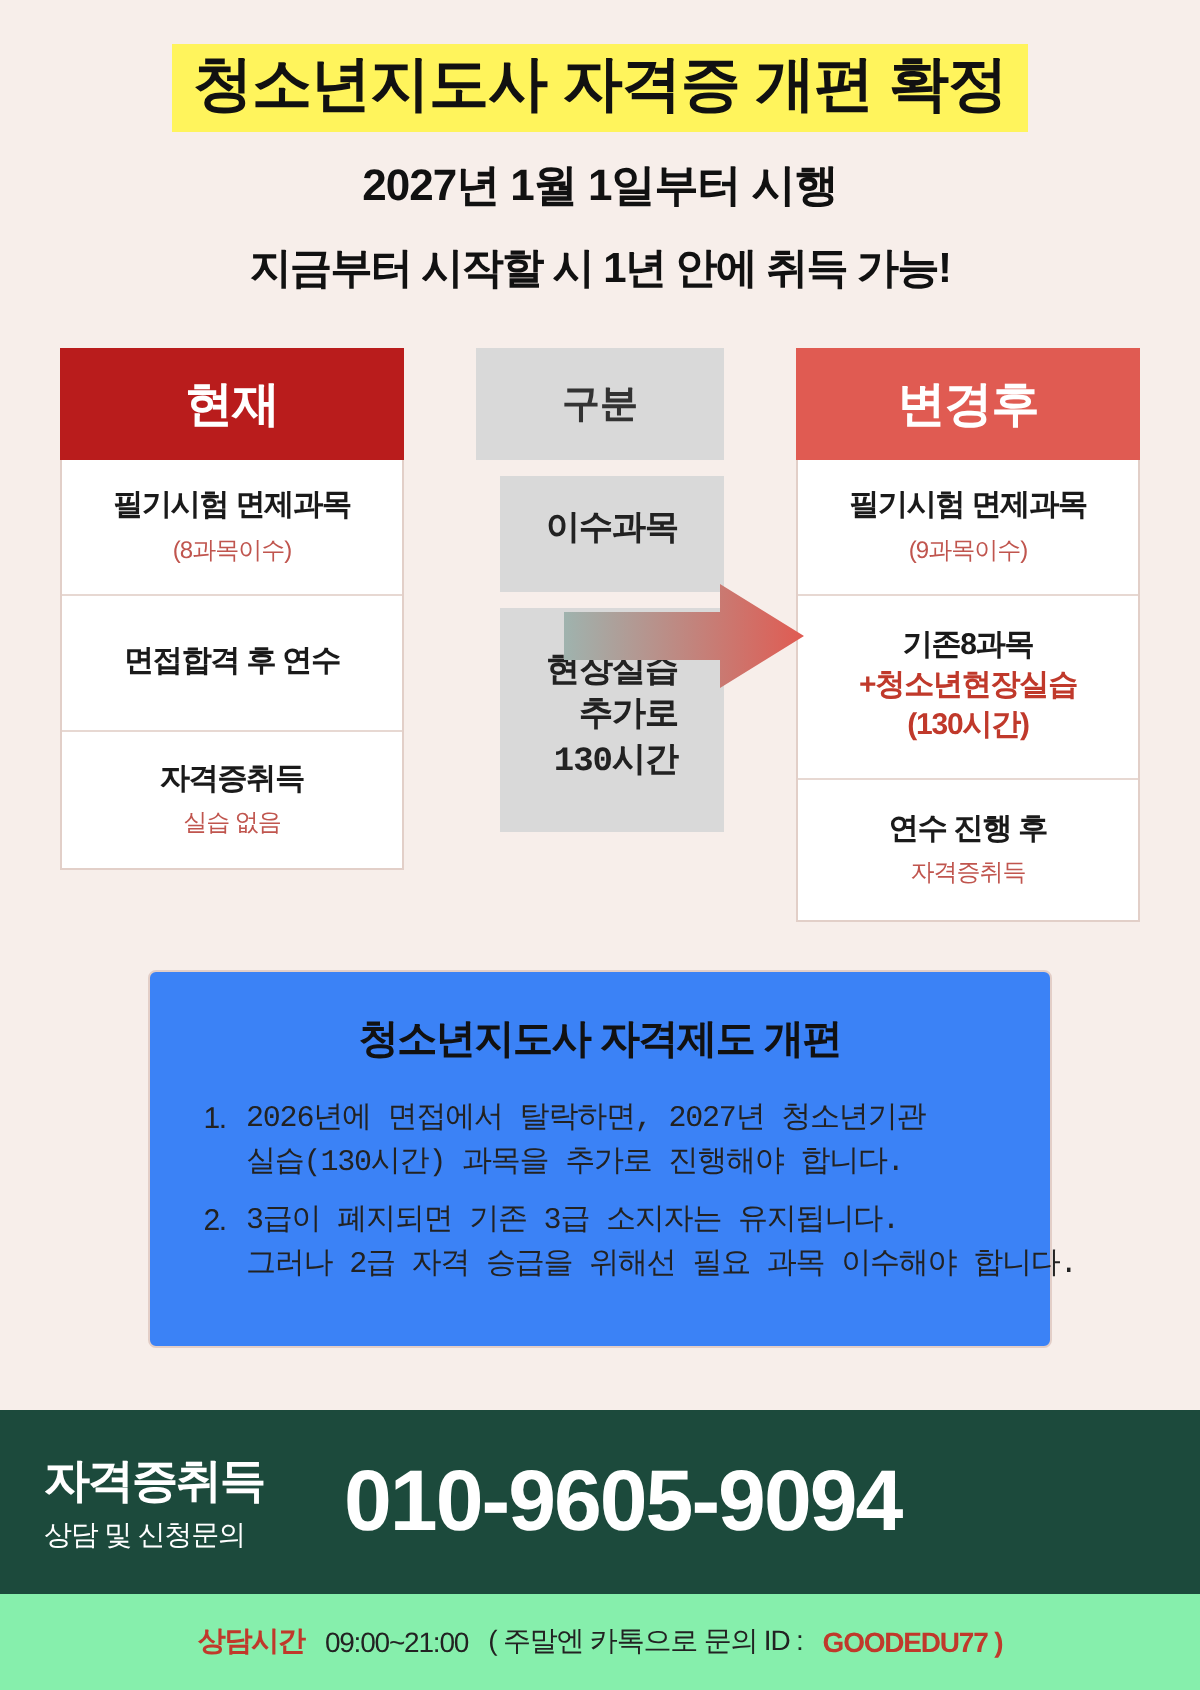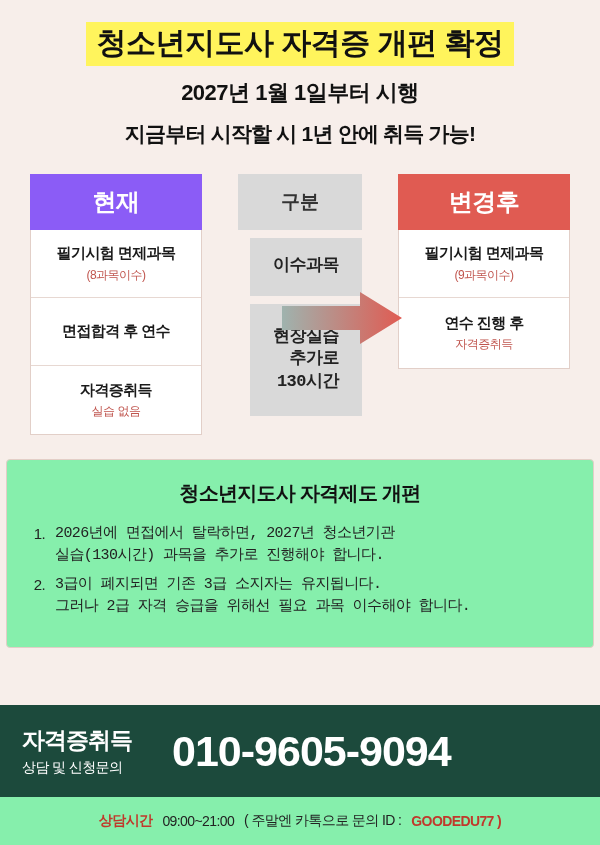--- a/index.html
+++ b/index.html
@@ -57,21 +57,21 @@
   }
   .col { width: 172px; }
   .col-mid { width: 124px; margin: 0 8px; font-family: Liberation Mono, monospace; }
 
   .col-head {
     height: 56px;
     display: flex; align-items: center; justify-content: center;
     font-size: 24px; font-weight: bold; color: #fff;
     letter-spacing: -0.5px;
   }
-  .head-now { background: #8b5cf6; }
+  .head-now { background: #b91c1c; }
   .head-after { background: #e05b52; }
   .head-mid {
     background: #d9d9d9; color: #333; font-size: 19px;
     height: 56px; display: flex; align-items: center; justify-content: center;
     font-weight: bold;
   }
 
   .cellbox {
     background: #fff;
     border: 1px solid #e2cfc8;
@@ -111,22 +111,22 @@
     top: 118px;
     width: 120px;
     height: 52px;
     z-index: 5;
     pointer-events: none;
   }
 
   
   .notice {
     margin: 24px auto 0 auto;
-    width: 588px;
-    background: #86efac;
+    width: 452px;
+    background: #3b82f6;
     border: 1px solid #e3cec7;
     border-radius: 4px;
     padding: 20px 22px 22px 22px;
   }
   .notice-title {
     text-align: center;
     font-size: 20px;
     font-weight: bold;
     color: #111;
     letter-spacing: -0.7px;
@@ -236,20 +236,25 @@
       </div>
     </div>
 
     <div class="col col-after">
       <div class="col-head head-after">변경후</div>
       <div class="cellbox">
         <div class="cell c1">
           <div class="l1">필기시험 면제과목</div>
           <div class="l2">(9과목이수)</div>
         </div>
+        <div class="cell c2">
+          <div class="l1">기존8과목</div>
+          <div class="l1 red">+청소년현장실습</div>
+          <div class="l1 red">(130시간)</div>
+        </div>
         <div class="cell c3">
           <div class="l1">연수 진행 후</div>
           <div class="l2">자격증취득</div>
         </div>
       </div>
     </div>
   </div>
 
   <div class="notice">
     <div class="notice-title">청소년지도사 자격제도 개편</div>

